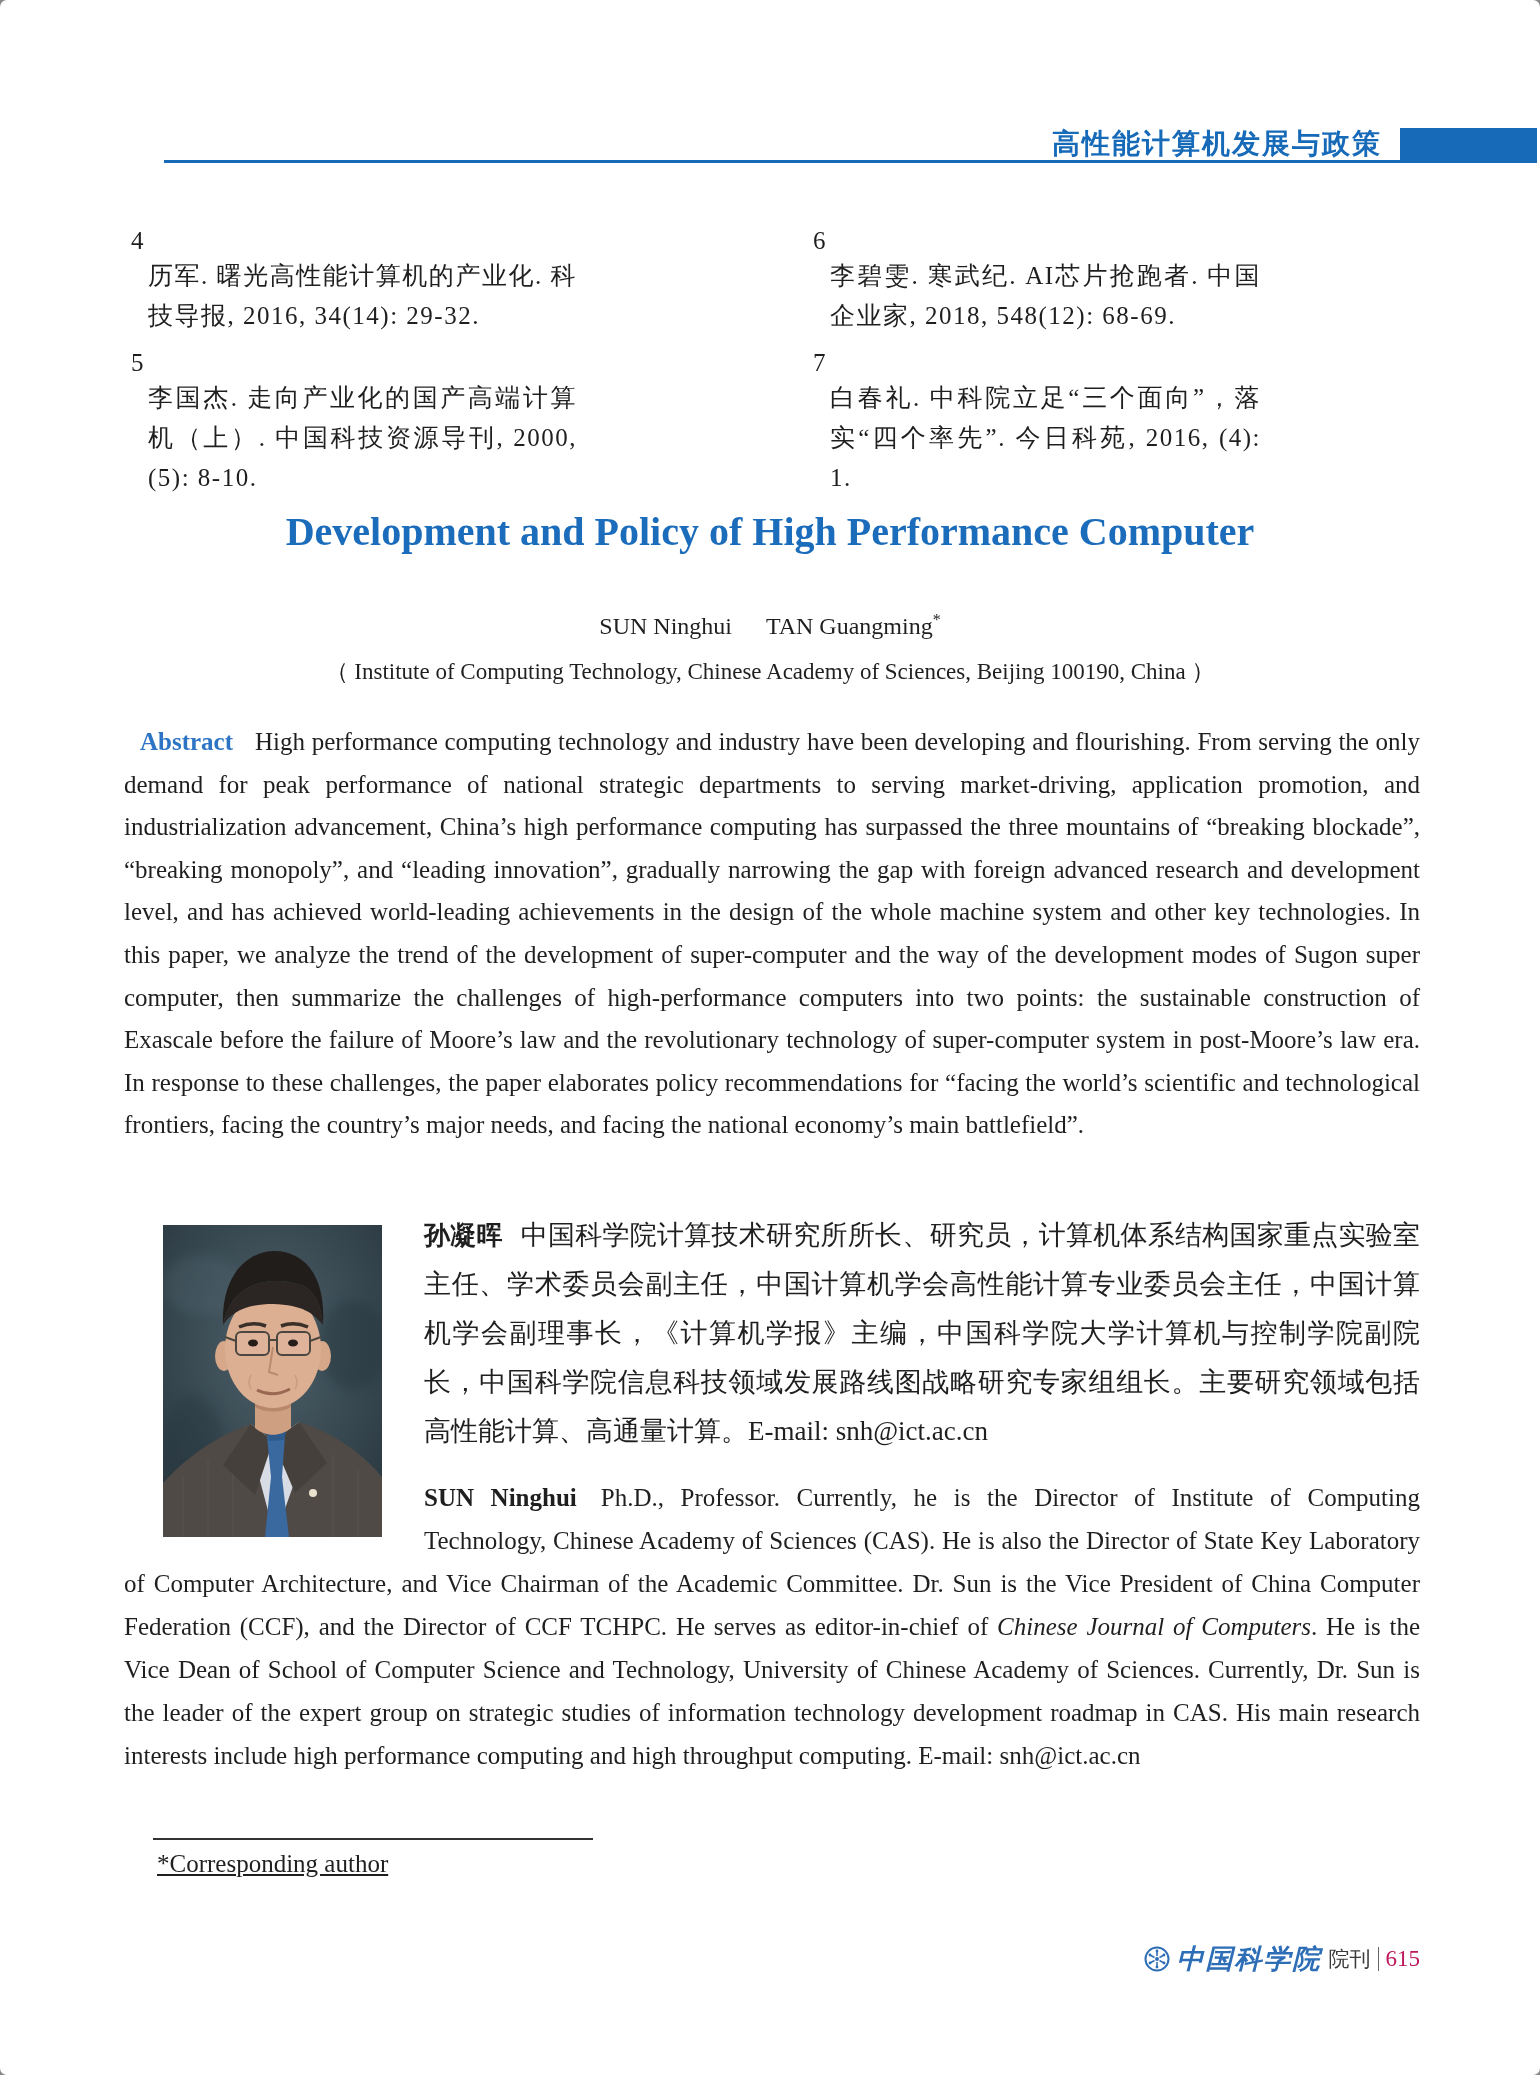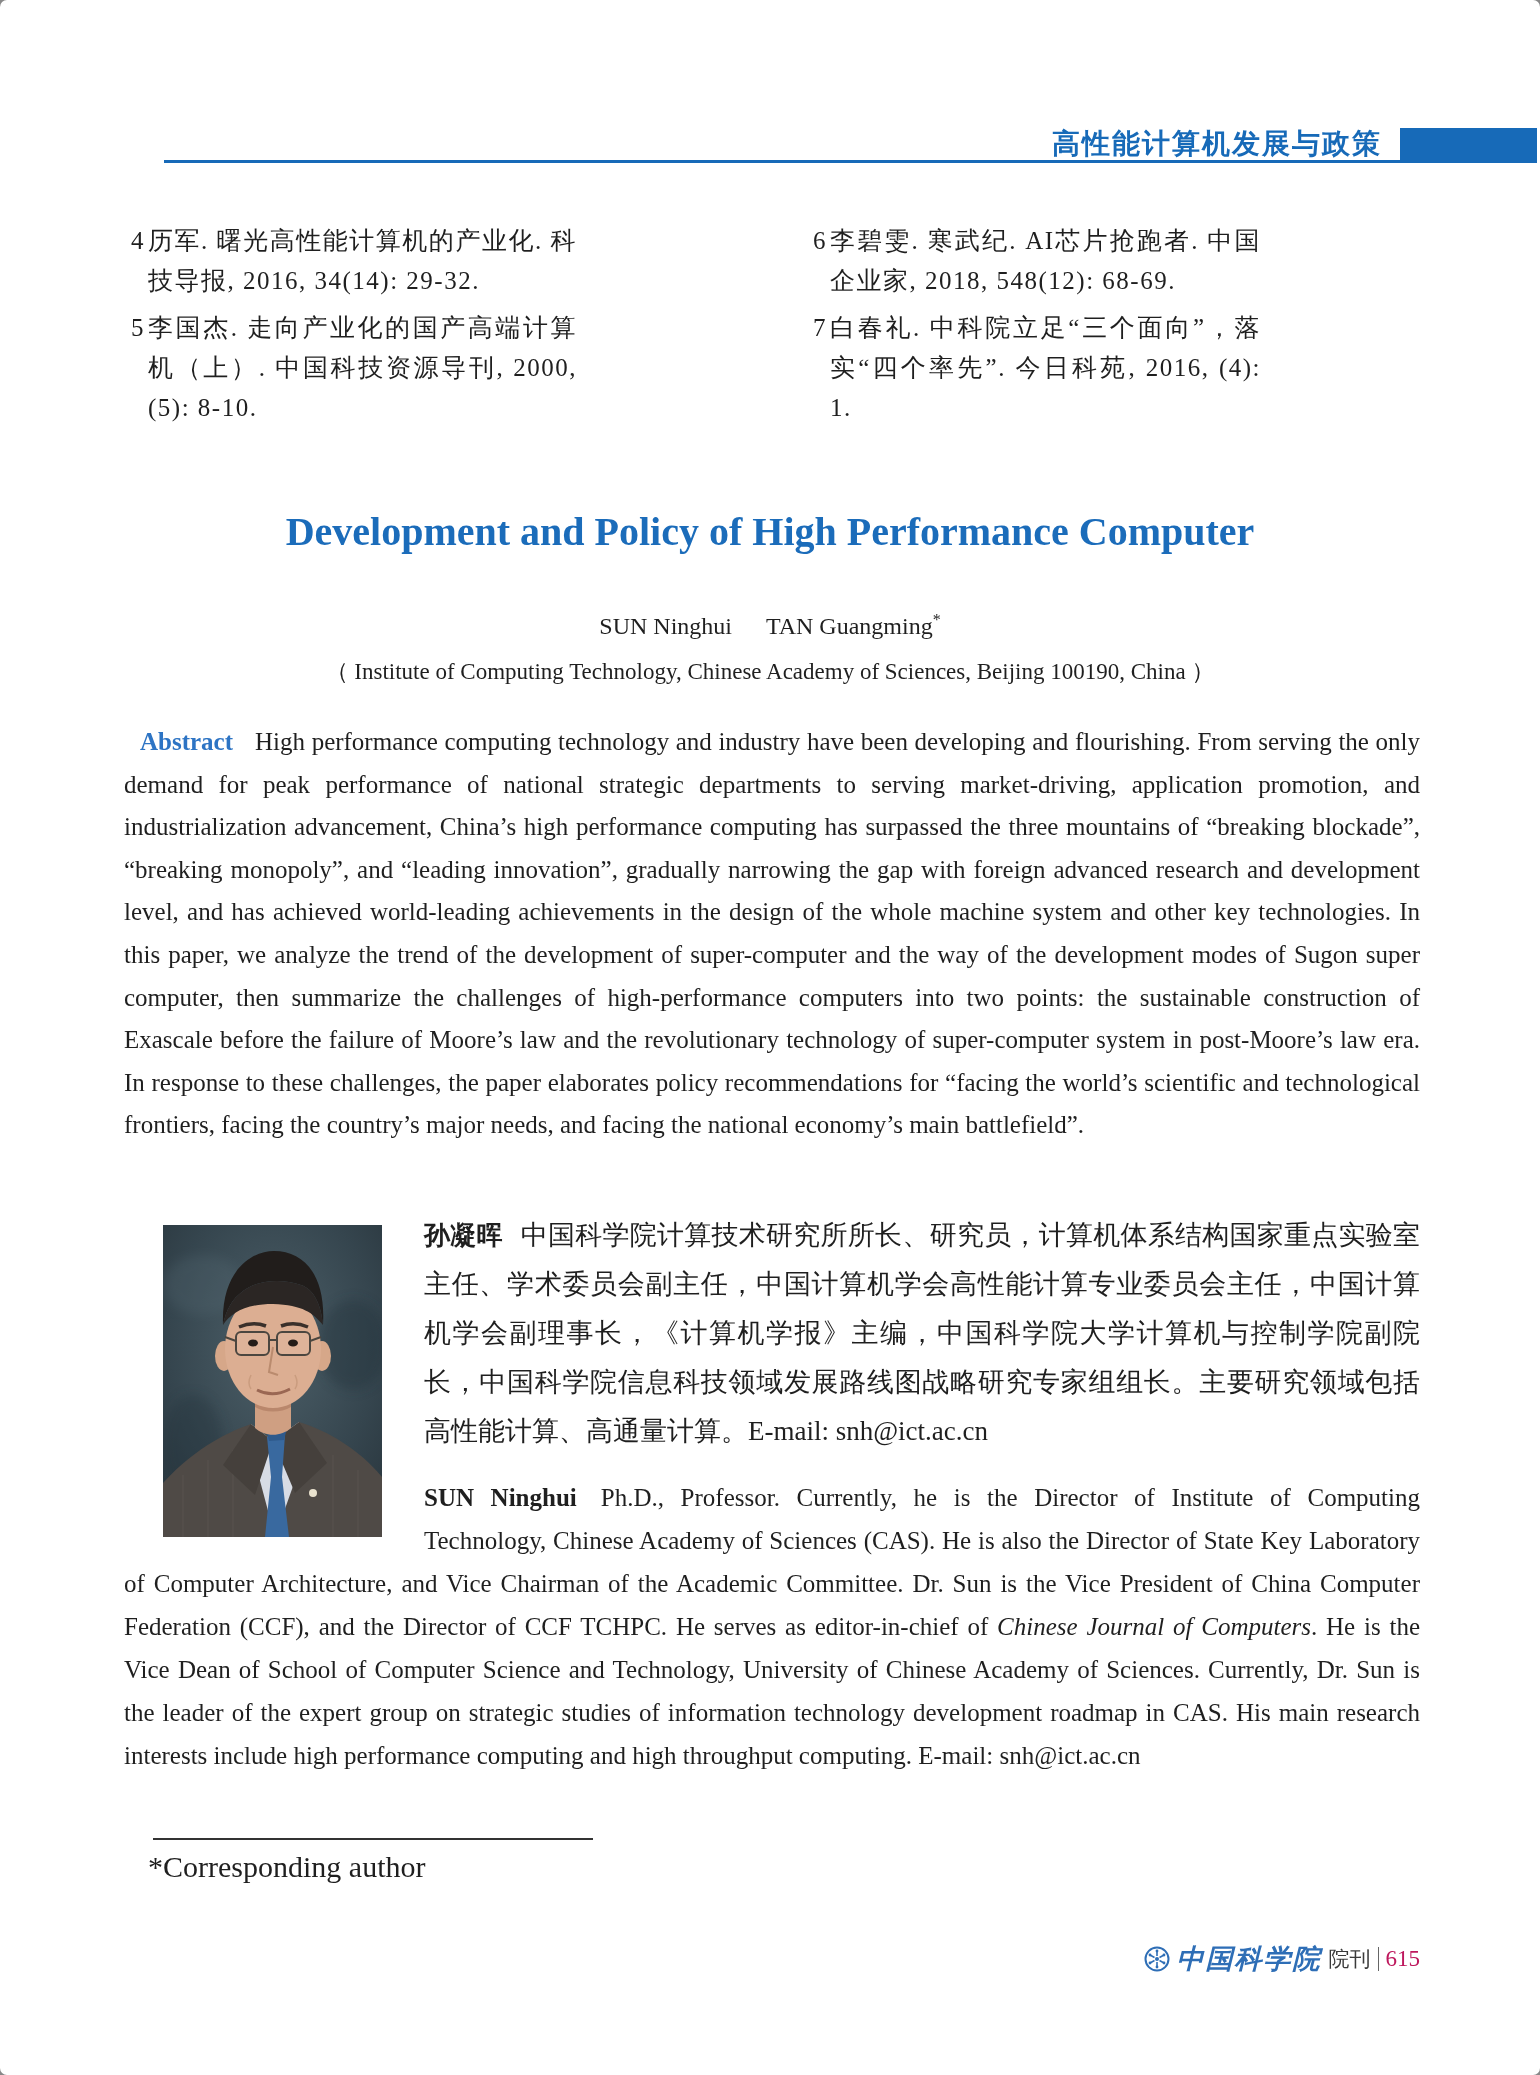--- a/index.html
+++ b/index.html
@@ -19,21 +19,21 @@
     font-weight:bold;font-size:28px;color:#176ab8;letter-spacing:2px;
   }
   .hdr-box{position:absolute;top:128px;right:3px;width:137px;height:34px;background:#176ab8;}
   .hdr-line{position:absolute;top:160px;left:164px;right:3px;height:3px;background:#176ab8;}
   
   .refs-col{position:absolute;top:221px;font-size:25px;line-height:40px;}
   .refs-col.c1{left:131px;width:446px;}
   .refs-col.c2{left:813px;width:448px;}
   .ref{display:flex;margin-bottom:7px;}
   .ref-num{width:17px;flex:0 0 17px;}
-  .ref-text{flex:1;text-align:justify;letter-spacing:1.5px;}
+  .ref-text{flex:1;text-align:justify;letter-spacing:1.5px;margin-top:35px;}
   
   .art-title{
     position:absolute;top:508px;left:0;width:100%;
     text-align:center;font-weight:bold;font-size:40px;line-height:48px;color:#1b6cba;
   }
   .authors{position:absolute;top:611px;left:0;width:100%;text-align:center;font-size:24px;}
   .authors .nm{margin:0 14px;}
   .authors sup{font-size:16px;}
   .affil{position:absolute;top:656px;left:0;width:100%;text-align:center;font-size:23px;}
   
@@ -52,21 +52,21 @@
   }
   .bio-cn{font-size:27px;line-height:49px;text-align:justify;margin:0;}
   .bio-cn .cn-name{
     font-family:Liberation Sans, sans-serif;
     font-weight:bold;font-size:26px;margin-right:18px;
   }
   .bio-en{font-size:25px;line-height:43px;text-align:justify;margin:20px 0 0 0;}
   .bio-en .en-name{font-weight:bold;margin-right:24px;}
   
   .foot-rule{position:absolute;left:153px;top:1838px;width:440px;height:2px;background:#333;}
-  .footnote{position:absolute;left:148px;top:1850px;font-size:30px;}
+  .footnote{position:absolute;left:157px;top:1850px;font-size:25px;text-decoration:underline;}
   
   .footer{
     position:absolute;right:120px;top:1944px;
     display:flex;align-items:center;gap:7px;height:30px;
   }
   .cas-name{
     font-style:italic;font-weight:bold;color:#2e6eb6;
     font-size:27px;letter-spacing:2px;line-height:30px;
   }
   .journal-mark{font-family:"Liberation Sans","DejaVu Sans",sans-serif;color:#3a3a3a;font-size:21px;}

